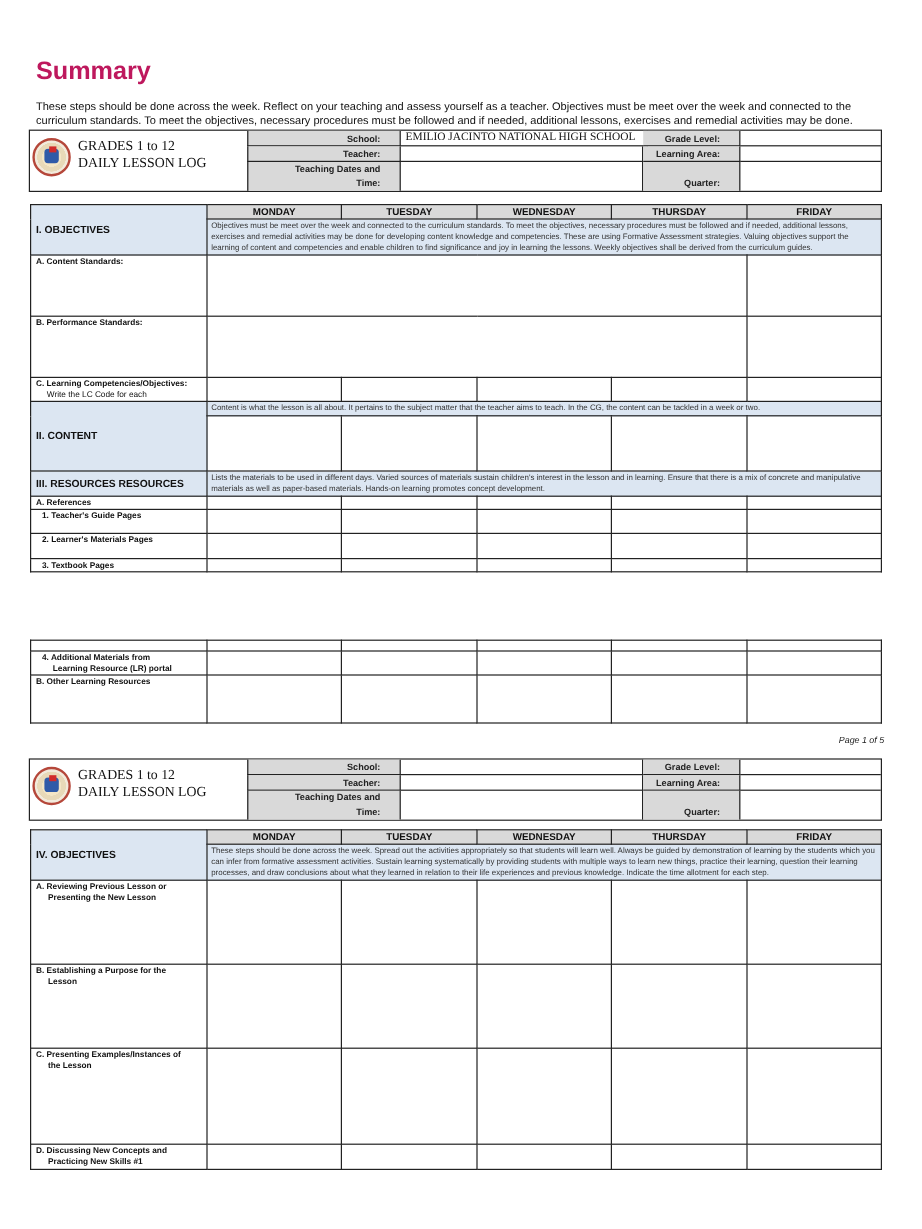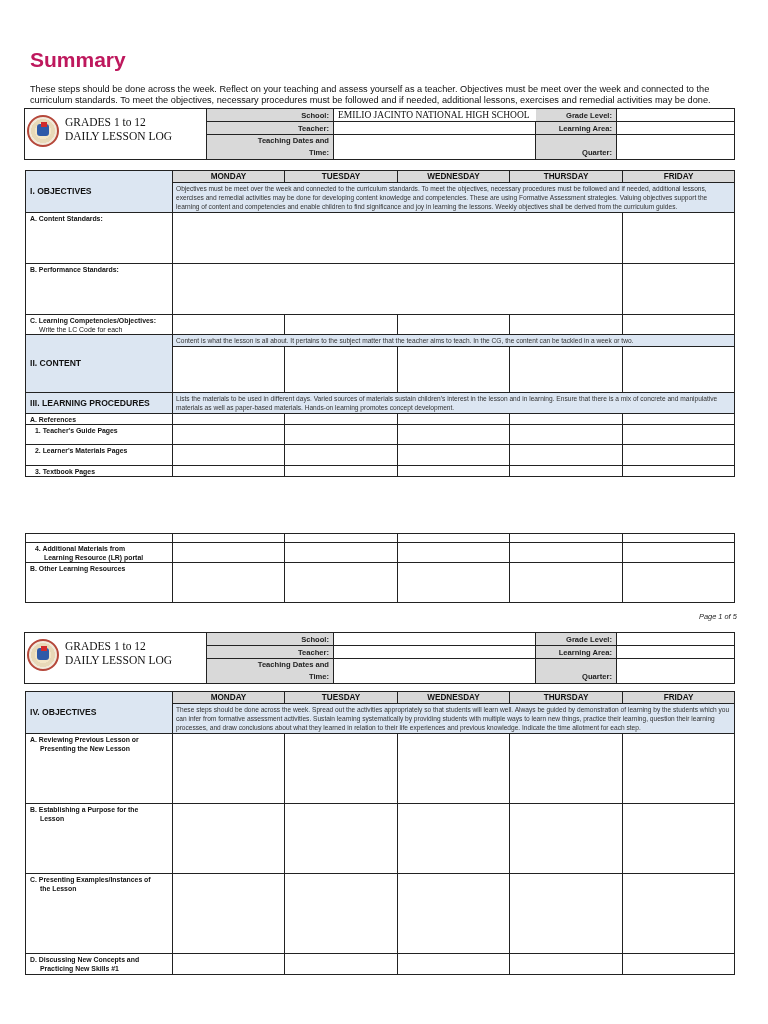--- a/index.html
+++ b/index.html
@@ -11,21 +11,21 @@
 
   
   .hdr { position:absolute; left:24px; width:711px; height:52px; border:1px solid #222; box-sizing:border-box; }
   .hdr .logo-cell { position:absolute; left:0; top:0; width:181px; height:50px; border-right:1px solid #222; }
   .logo { position:absolute; left:2px; top:6px; width:32px; height:32px; border-radius:50%;
           border:2px solid #b5473a; box-sizing:border-box; background:radial-gradient(circle,#f4e6c6 0 40%,#e8d9b8 41% 60%,#f2eadb 61%); }
   .logo .core { position:absolute; left:8px; top:7px; width:12px; height:12px; border-radius:3px; background:#2f5aa8; }
   .logo .flag { position:absolute; left:12px; top:5px; width:6px; height:5px; background:#d12b2b; }
   .dll-title { position:absolute; left:40px; top:6px; font-family:"Liberation Serif", serif; font-size:11.5px; line-height:14px; color:#111; }
   .hlabel { position:absolute; background:#d9d9d9; font-size:7.6px; font-weight:bold; text-align:right; box-sizing:border-box;
-            padding-right:4px; border-right:1px solid #222; border-left:1px solid #222; color:#222; }
+            padding-right:16px; border-right:1px solid #222; border-left:1px solid #222; color:#222; }
   .hval { position:absolute; font-family:"Liberation Serif", serif; font-size:9.5px; padding-left:4px; box-sizing:border-box; border-right:1px solid #222; }
 
   
   table.grid { position:absolute; border-collapse:collapse; table-layout:fixed; }
   table.grid td { border:1px solid #222; padding:0; vertical-align:top; font-size:7.1px; line-height:9px; }
   .dayhead { background:#d9d9d9; font-weight:bold; text-align:center; font-size:8.2px !important; height:11px; vertical-align:middle !important; }
   .sec { background:#dce6f2; font-weight:bold; font-size:8.6px !important; vertical-align:middle !important; padding-left:4px !important; }
   .note { background:#dce6f2; font-size:6.6px !important; line-height:9px !important; color:#333; padding:1px 3px !important; }
   .lab { font-weight:bold; font-size:6.9px !important; padding:1px 0 0 4px !important; color:#111; }
   .sub1 { padding-left:9px !important; }
@@ -115,21 +115,21 @@
     <td class="note" colspan="5">Content is what the lesson is all about. It pertains to the subject matter that the teacher aims to teach. In the CG, the content can be tackled in a week or two.</td>
   </tr>
   <tr style="height:46px;">
     <td></td>
         <td></td>
         <td></td>
         <td></td>
         <td></td>
   </tr>
   <tr style="height:20px;">
-    <td class="sec">III.  LEARNING PROCEDURES</td>
+    <td class="sec">III.  RESOURCES RESOURCES</td>
     <td class="note" colspan="5">Lists the materials to be used in different days. Varied sources of materials sustain children's interest in the lesson and in learning. Ensure that there is a mix of concrete and manipulative materials as well as paper-based materials. Hands-on learning promotes concept development.</td>
   </tr>
   <tr style="height:9px;">
     <td class="lab">A.  References</td>
     <td></td>
         <td></td>
         <td></td>
         <td></td>
         <td></td>
   </tr>

